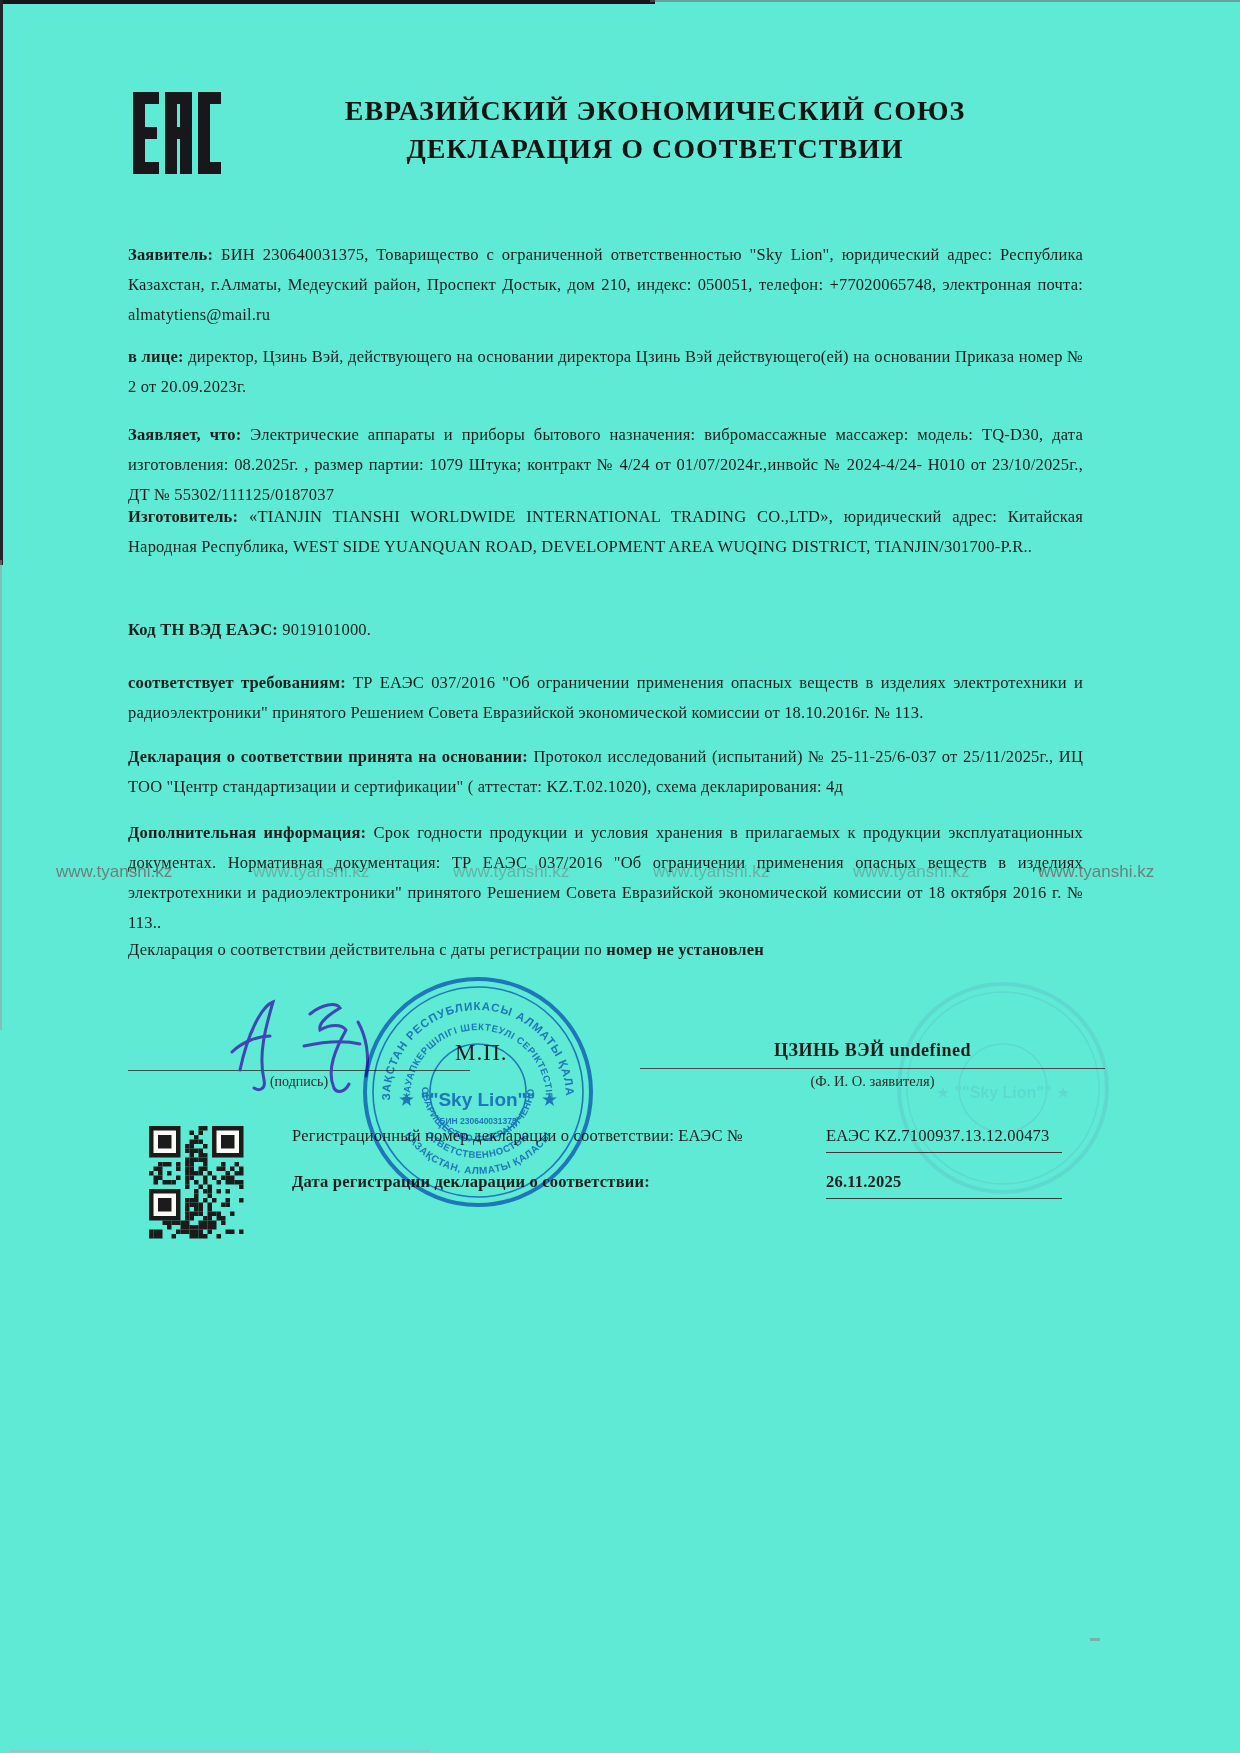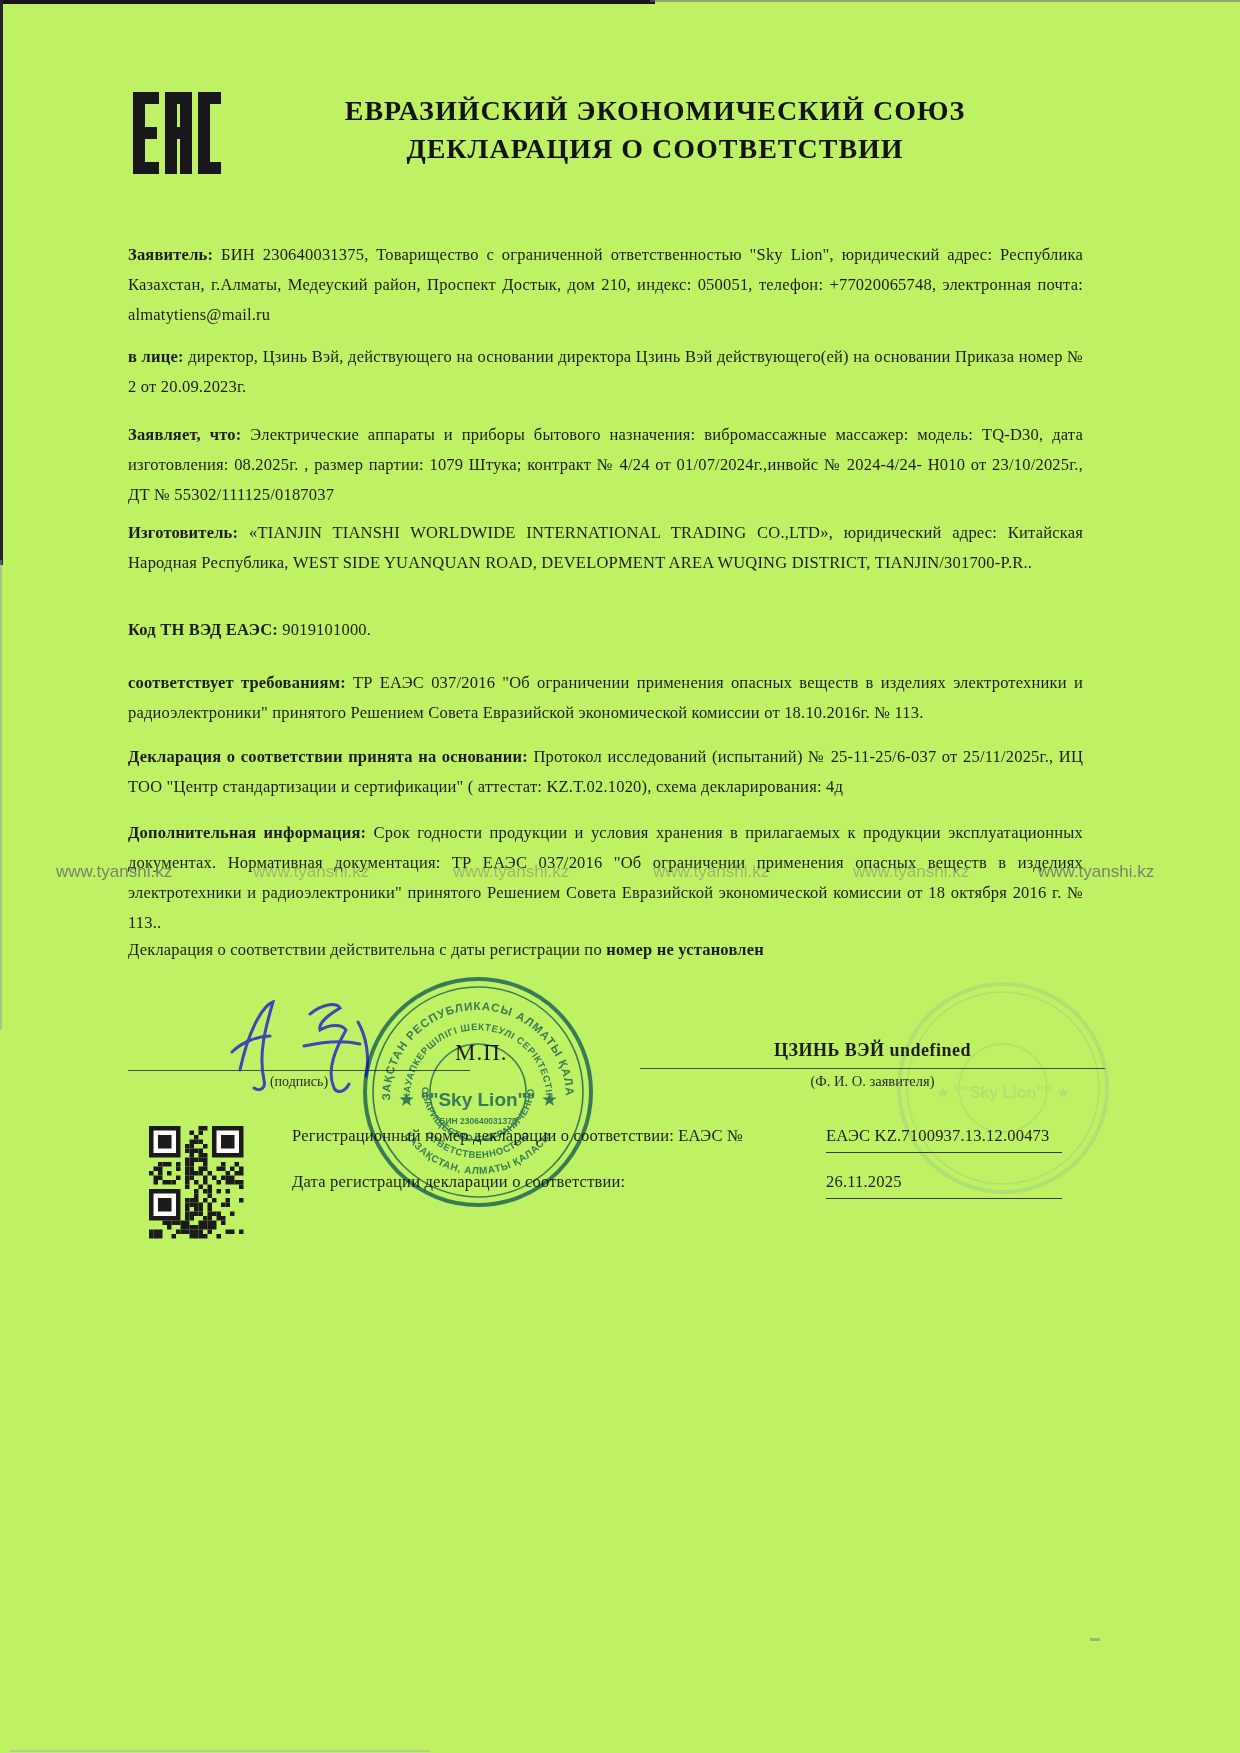--- a/index.html
+++ b/index.html
@@ -1,20 +1,20 @@
 <!DOCTYPE html>
 <html><head>
 <meta charset="utf-8">
 <style>
   html,body{margin:0;padding:0;background:#e8e8e8;}
   .page{
     position:relative;
     width:1240px;height:1753px;
     margin:0 auto;
-    background:#bef264;
+    background:#5eead4;
     overflow:hidden;
     font-family:"Liberation Serif","DejaVu Serif",serif;
     color:#1d1d1d;
   }
   
   .scan-top{position:absolute;top:0;left:0;width:655px;height:4px;background:#15151a;}
   .scan-top2{position:absolute;top:0;left:650px;width:590px;height:2px;background:#6a6a6a;opacity:.55;}
   .scan-left{position:absolute;top:0;left:0;width:3px;height:565px;background:#23232a;}
   .scan-left2{position:absolute;top:560px;left:0;width:2px;height:470px;background:#9a9a9a;opacity:.5;}
   .scan-bottom{position:absolute;bottom:1px;left:10px;width:420px;height:2px;background:#b9b7b2;opacity:.7;}
@@ -75,21 +75,21 @@
   .reg-label{
     position:absolute;left:292px;font-size:16.5px;letter-spacing:.2px;z-index:1;
   }
   .reg-value{
     position:absolute;left:826px;width:236px;
     font-size:16.5px;letter-spacing:.2px;
     border-bottom:1.5px solid #3a3a3a;
     padding-bottom:6px;z-index:1;white-space:nowrap;
   }
   .r1{top:1126px;}
-  .r2{top:1172px;}
+  .r2{top:1172px;font-weight:bold;}
 </style>
 </head>
 <body>
 
 <div class="page">
 
   <div class="scan-top"></div>
   <div class="scan-top2"></div>
   <div class="scan-left"></div>
   <div class="scan-left2"></div>
@@ -130,21 +130,21 @@
   <div class="para" style="top:342px">
     <b>в лице:</b>
     <span>директор, Цзинь Вэй, действующего на основании директора Цзинь Вэй действующего(ей) на основании Приказа номер № 2 от 20.09.2023г.</span>
   </div>
 
   <div class="para" style="top:420px">
     <b>Заявляет, что:</b>
     <span>Электрические аппараты и приборы бытового назначения: вибромассажные массажер: модель: TQ-D30, дата изготовления: 08.2025г. , размер партии: 1079 Штука;  контракт № 4/24 от 01/07/2024г.,инвойс № 2024-4/24- Н010 от 23/10/2025г., ДТ №  55302/111125/0187037</span>
   </div>
 
-  <div class="para" style="top:518px">
+  <div class="para" style="top:502px">
     <b>Изготовитель:</b>
     <span>«TIANJIN TIANSHI WORLDWIDE INTERNATIONAL TRADING CO.,LTD», юридический адрес: Китайская Народная Республика, WEST SIDE YUANQUAN ROAD, DEVELOPMENT AREA WUQING DISTRICT, TIANJIN/301700-P.R..</span>
   </div>
 
   <div class="para" style="top:615px">
     <b>Код ТН ВЭД ЕАЭС:</b>
     <span>9019101000.</span>
   </div>
 
   <div class="para" style="top:668px">

